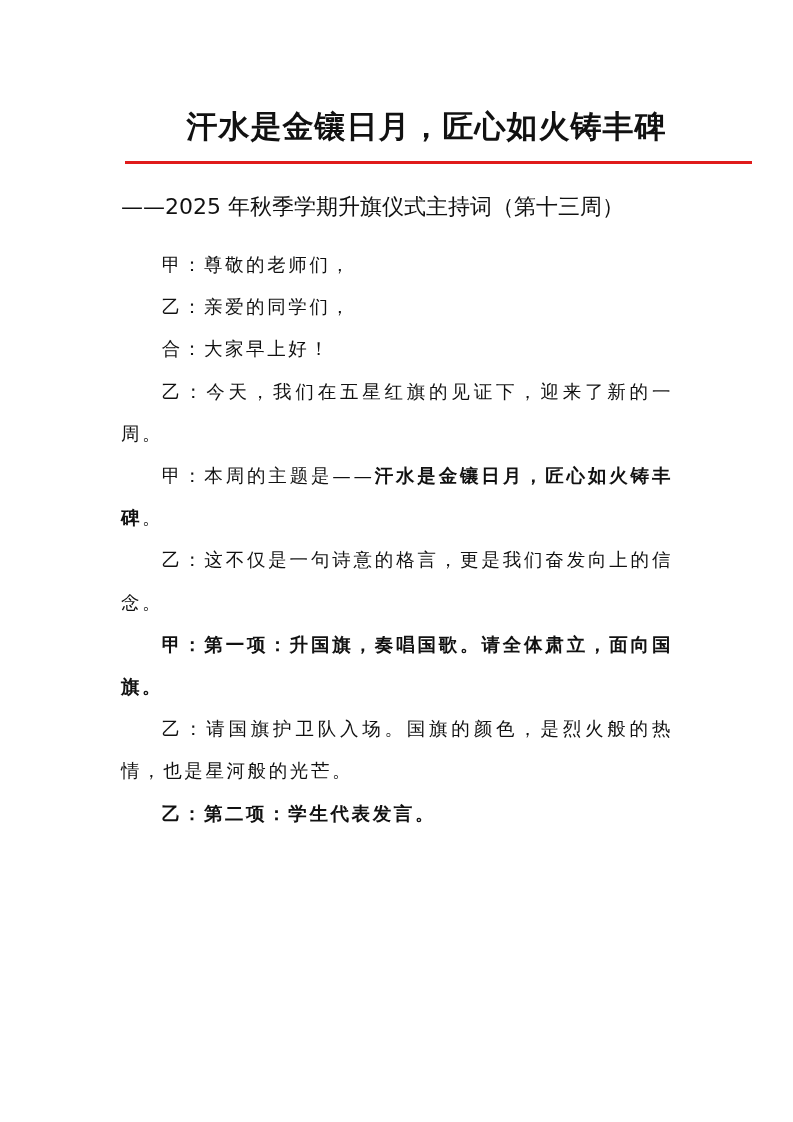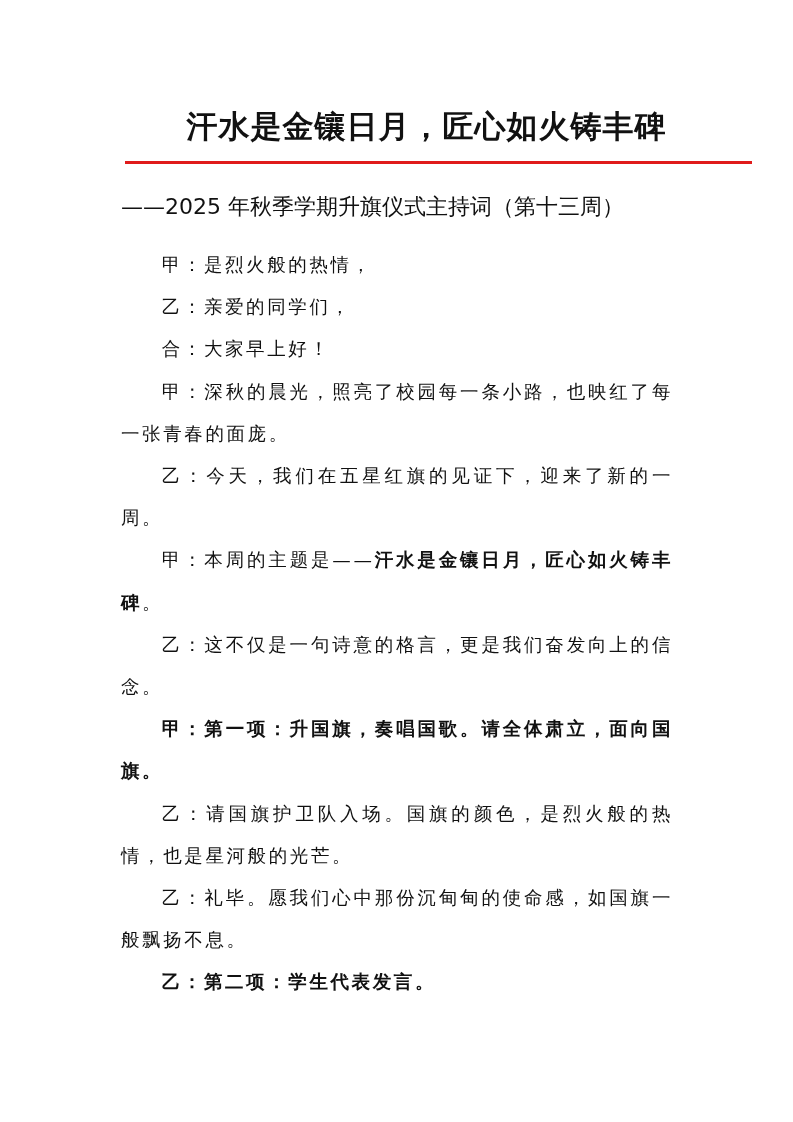--- a/index.html
+++ b/index.html
@@ -16,25 +16,23 @@
 </style>
 </head>
 <body>
 
 <div>
   <div class="title">汗水是金镶日月，匠心如火铸丰碑</div>
   <div class="rule"></div>
   <div class="subtitle">——2025 年秋季学期升旗仪式主持词（第十三周）</div>
 
   <div class="body">
-    <p class="p"><span>甲：</span><span>是烈火般的热情，</span></p>
+    <p class="p"><span>甲：</span><span>尊敬的老师们，</span></p>
     <p class="p"><span>乙：</span><span>亲爱的同学们，</span></p>
     <p class="p"><span>合：</span><span>大家早上好！</span></p>
-    <p class="p"><span>甲：</span><span>深秋的晨光，照亮了校园每一条小路，也映红了每一张青春的面庞。</span></p>
     <p class="p"><span>乙：</span><span>今天，我们在五星红旗的见证下，迎来了新的一周。</span></p>
     <p class="p"><span>甲：</span><span>本周的主题是——</span><span class="b">汗水是金镶日月，匠心如火铸丰碑</span><span>。</span></p>
     <p class="p"><span>乙：</span><span>这不仅是一句诗意的格言，更是我们奋发向上的信念。</span></p>
     <p class="p b"><span>甲：</span><span>第一项：升国旗，奏唱国歌。请全体肃立，面向国旗。</span></p>
     <p class="p"><span>乙：</span><span>请国旗护卫队入场。国旗的颜色，是烈火般的热情，也是星河般的光芒。</span></p>
-    <p class="p"><span>乙：</span><span>礼毕。愿我们心中那份沉甸甸的使命感，如国旗一般飘扬不息。</span></p>
     <p class="p b"><span>乙：</span><span>第二项：学生代表发言。</span></p>
   </div>
 </div>
 
 </body></html>

